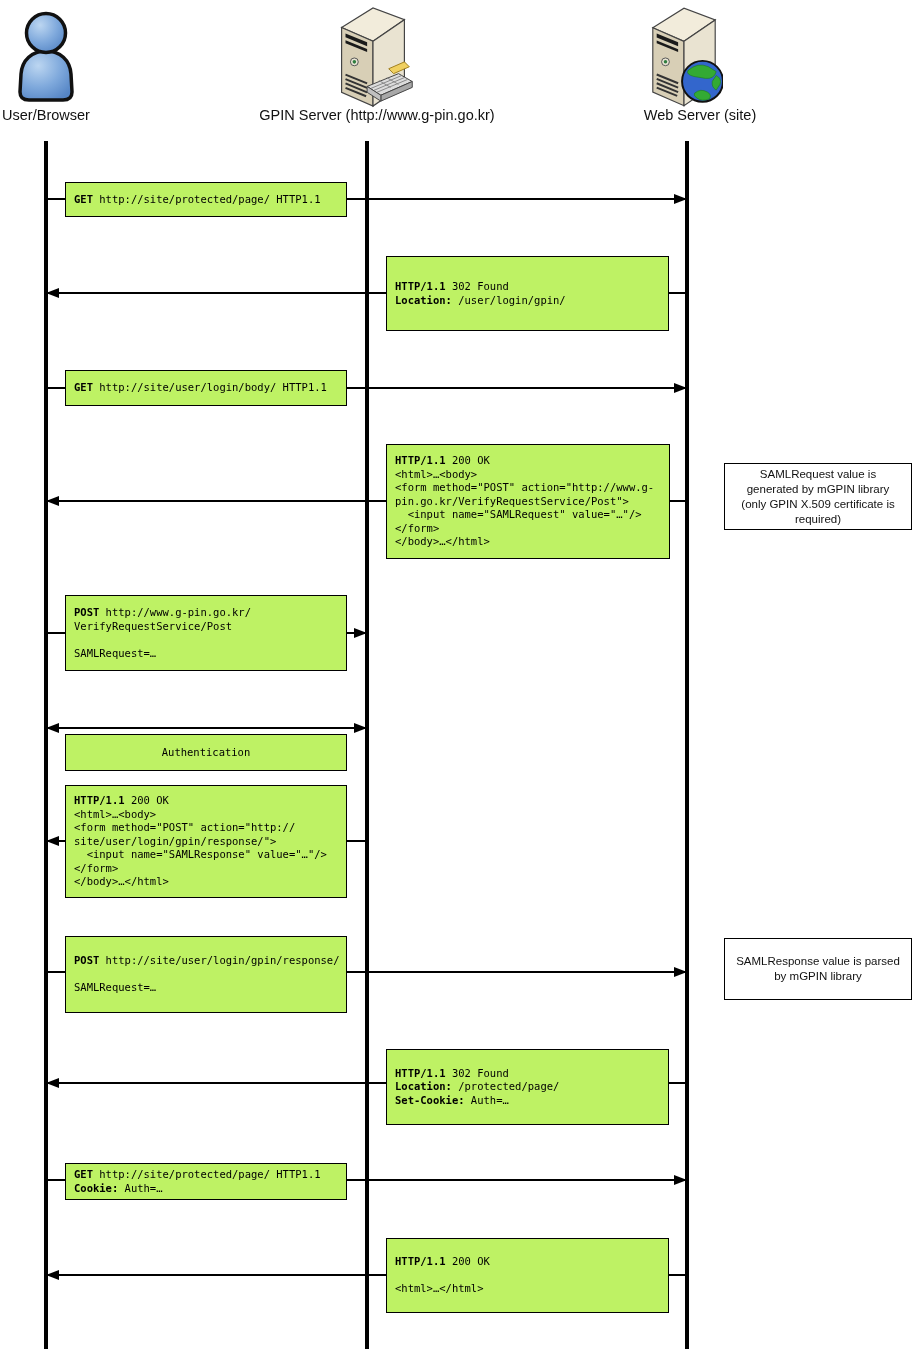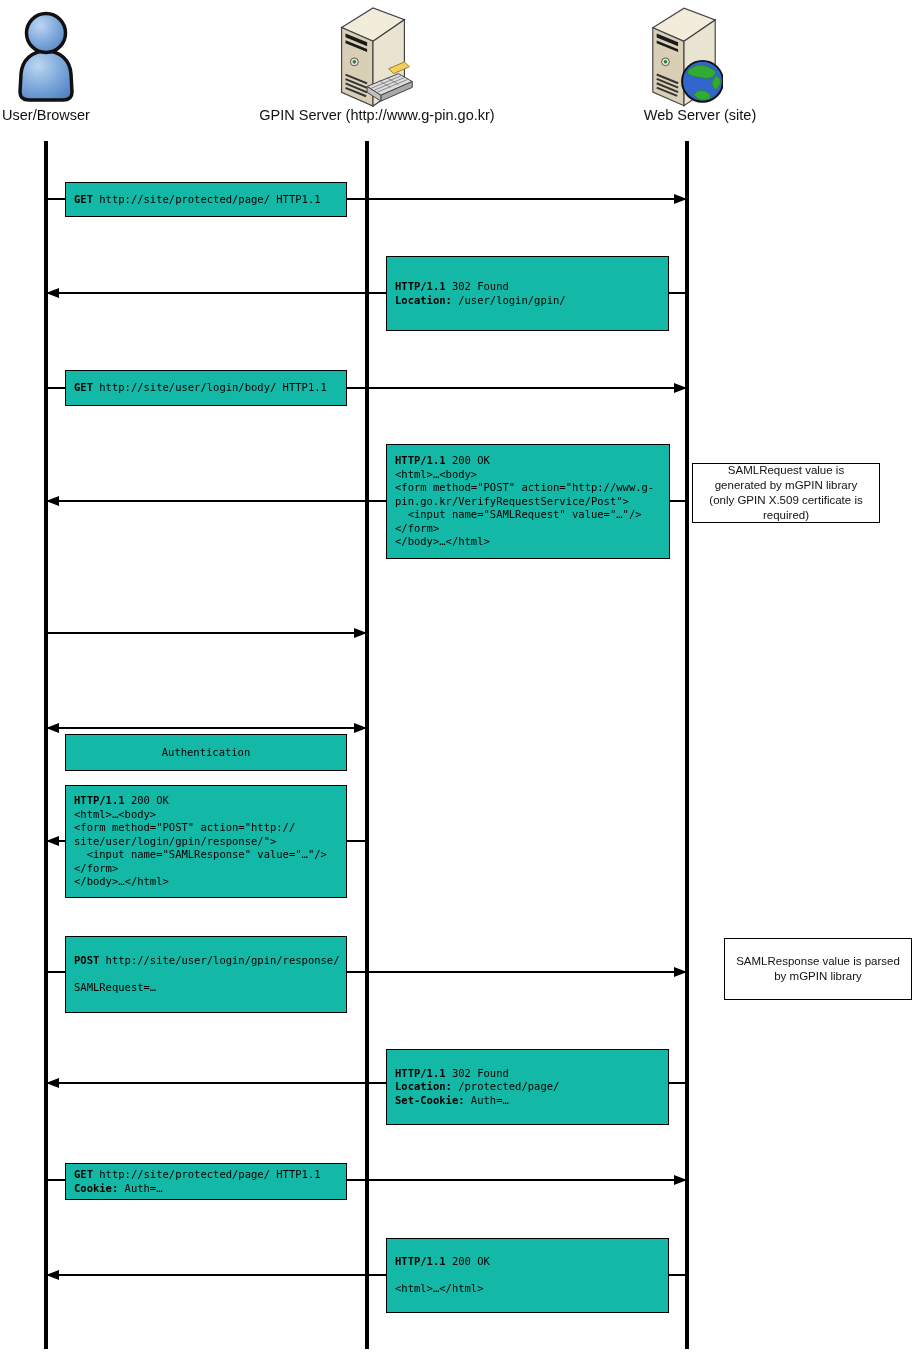--- a/index.html
+++ b/index.html
@@ -5,21 +5,21 @@
   html,body{margin:0;padding:0;background:#fff;}
   .canvas{position:relative;width:915px;height:1354px;background:#fff;overflow:hidden;
           font-family:"Liberation Sans",sans-serif;color:#111;}
   .actor{position:absolute;}
   .actor-label{position:absolute;text-align:center;font-size:14.5px;color:#111;white-space:nowrap;}
   .lifeline{position:absolute;width:4px;background:#000;top:141px;height:1208px;z-index:1;}
   .aline{position:absolute;height:2px;background:#000;z-index:2;}
   .ahead{position:absolute;width:0;height:0;border-style:solid;z-index:2;}
   .ahead.right{border-width:5px 0 5px 13px;border-color:transparent transparent transparent #000;}
   .ahead.left{border-width:5px 13px 5px 0;border-color:transparent #000 transparent transparent;}
-  .msg{position:absolute;box-sizing:border-box;background:#14b8a6;border:1px solid #000;z-index:3;
+  .msg{position:absolute;box-sizing:border-box;background:#bef264;border:1px solid #000;z-index:3;
        display:flex;flex-direction:column;justify-content:center;padding:1px 8px;
        font-family:"DejaVu Sans Mono","Liberation Mono",monospace;font-size:10.5px;line-height:13.5px;color:#000;}
   .msg.center{align-items:center;text-align:center;margin-top:24px;}
   .code-line{white-space:pre;min-height:13.5px;}
   .code-line b{font-weight:bold;}
   .note{position:absolute;box-sizing:border-box;background:#fff;border:1px solid #000;z-index:3;
         display:flex;align-items:center;justify-content:center;text-align:center;
         font-size:11.5px;line-height:15px;padding:4px 8px;color:#111;}
 </style>
 </head>
@@ -141,20 +141,26 @@
     </div>
   <div class="msg" style="left:386px;top:444px;width:284px;height:115px">
       <div class="code-line"><b>HTTP/1.1</b><span> 200 OK</span></div>
       <div class="code-line"><span>&lt;html&gt;…&lt;body&gt;</span></div>
       <div class="code-line"><span>&lt;form method="POST" action="http://www.g-</span></div>
       <div class="code-line"><span>pin.go.kr/VerifyRequestService/Post"&gt;</span></div>
       <div class="code-line"><span>  &lt;input name="SAMLRequest" value="…"/&gt;</span></div>
       <div class="code-line"><span>&lt;/form&gt;</span></div>
       <div class="code-line"><span>&lt;/body&gt;…&lt;/html&gt;</span></div>
     </div>
+  <div class="msg" style="left:65px;top:595px;width:282px;height:76px">
+      <div class="code-line"><b>POST</b><span> http://www.g-pin.go.kr/</span></div>
+      <div class="code-line"><span>VerifyRequestService/Post</span></div>
+      <div class="code-line"><span></span></div>
+      <div class="code-line"><span>SAMLRequest=…</span></div>
+    </div>
   <div class="msg center" style="left:65px;top:710px;width:282px;height:37px">
       <div class="code-line"><span>Authentication</span></div>
     </div>
   <div class="msg" style="left:65px;top:785px;width:282px;height:113px">
       <div class="code-line"><b>HTTP/1.1</b><span> 200 OK</span></div>
       <div class="code-line"><span>&lt;html&gt;…&lt;body&gt;</span></div>
       <div class="code-line"><span>&lt;form method="POST" action="http://</span></div>
       <div class="code-line"><span>site/user/login/gpin/response/"&gt;</span></div>
       <div class="code-line"><span>  &lt;input name="SAMLResponse" value="…"/&gt;</span></div>
       <div class="code-line"><span>&lt;/form&gt;</span></div>
@@ -173,16 +179,16 @@
   <div class="msg" style="left:65px;top:1163px;width:282px;height:37px">
       <div class="code-line"><b>GET</b><span> http://site/protected/page/ HTTP1.1</span></div>
       <div class="code-line"><b>Cookie:</b><span> Auth=…</span></div>
     </div>
   <div class="msg" style="left:386px;top:1238px;width:283px;height:75px">
       <div class="code-line"><b>HTTP/1.1</b><span> 200 OK</span></div>
       <div class="code-line"><span></span></div>
       <div class="code-line"><span>&lt;html&gt;…&lt;/html&gt;</span></div>
     </div>
 
-  <div class="note" style="left:692px;top:463px;width:188px;height:60px">SAMLRequest value is generated by mGPIN library (only GPIN X.509 certificate is required)</div>
+  <div class="note" style="left:724px;top:463px;width:188px;height:67px">SAMLRequest value is generated by mGPIN library (only GPIN X.509 certificate is required)</div>
   <div class="note" style="left:724px;top:938px;width:188px;height:62px">SAMLResponse value is parsed by mGPIN library</div>
 
 </div>
 
 </body></html>

